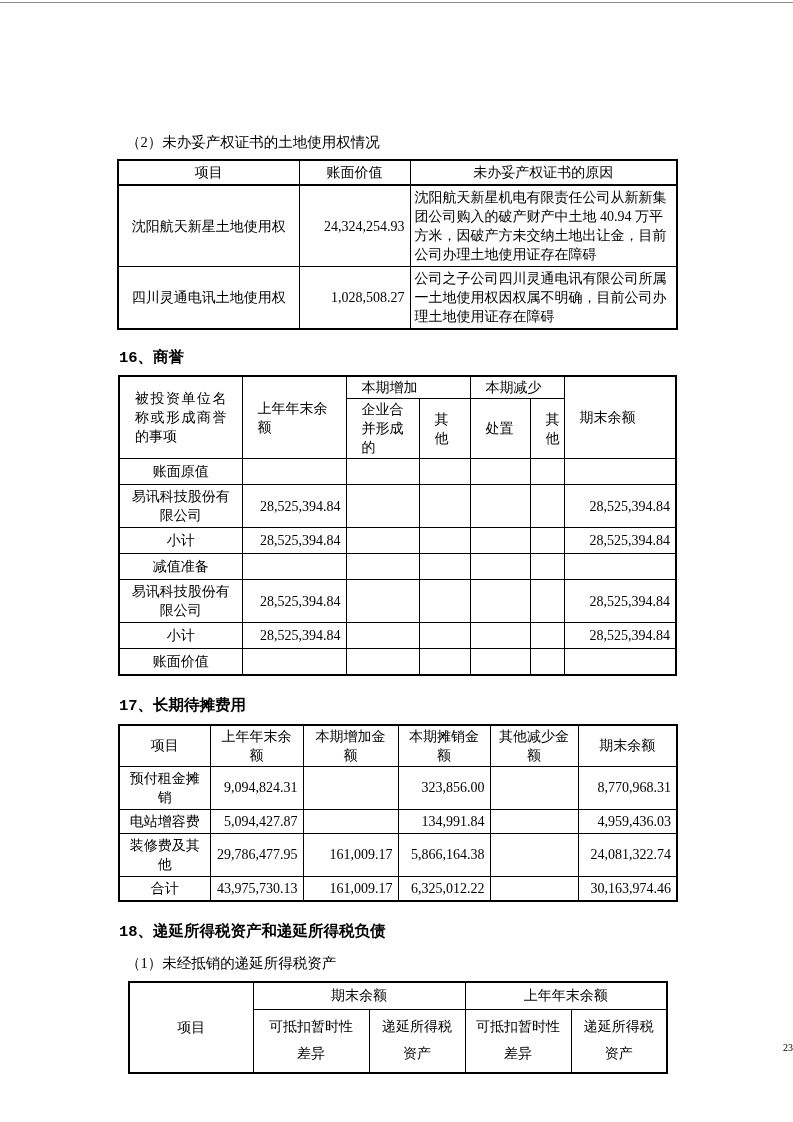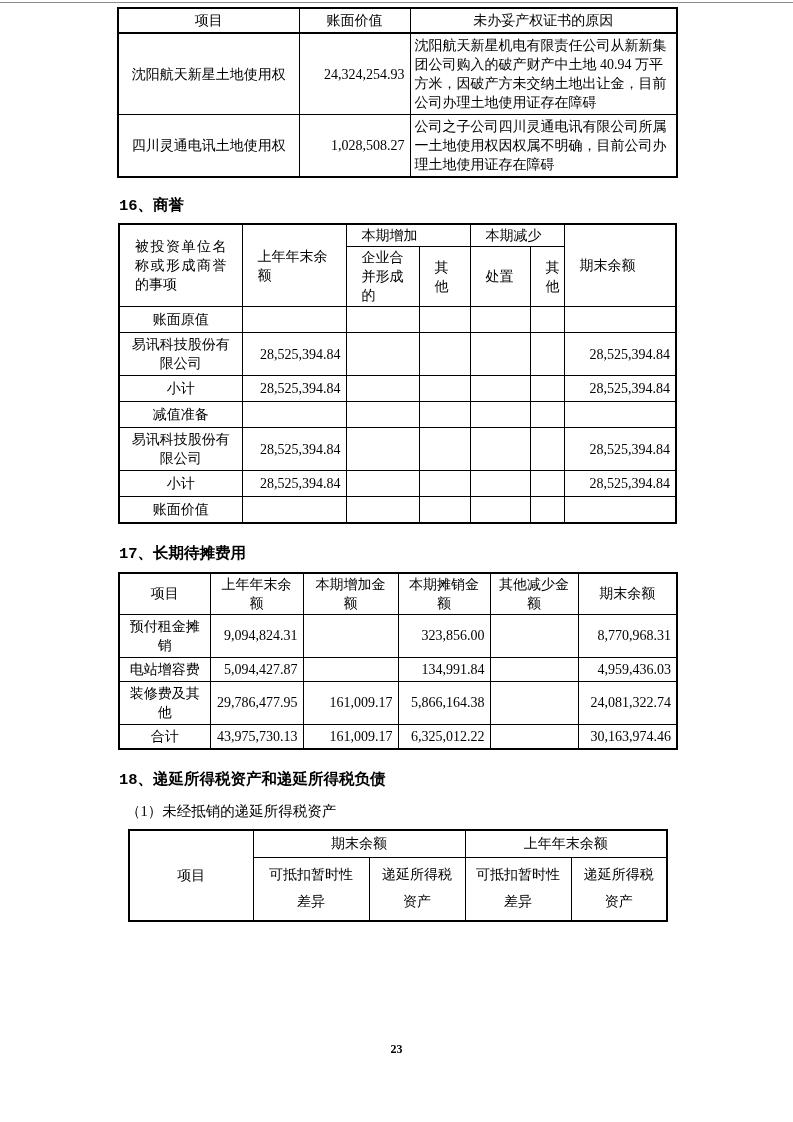--- a/index.html
+++ b/index.html
@@ -47,28 +47,29 @@
 
   
   .t-tax-title { margin:19px 0 0 119px; }
   .t-tax-sub { margin:12px 0 0 126px; }
   .tbl-tax { margin:8px 0 0 128px; width:538px; }
   .tbl-tax th { text-align:center; }
   .tbl-tax .group-row th { height:28px; }
   .tbl-tax .sub-head { height:60px; padding:3px 4px 5px; }
   .tbl-tax .sub-head div { line-height:27px; }
 
-  .footer { position:absolute; top:1042px; left:0; width:793px; text-align:center; font-size:12px;font-weight:bold; }
+  .footer { position:absolute; top:1042px; left:0; width:793px; text-align:right; font-size:10px; }
 </style>
 </head>
 <body>
 
 <div class="page">
   <div class="top-rule"></div>
 
+  <p class="sec-sub t-land-title">（2）未办妥产权证书的土地使用权情况</p>
 
   <table class="tbl tbl-land">
     <colgroup>
         <col style="width:181px">
         <col style="width:111px">
         <col style="width:267px">
       </colgroup>
     <thead>
       <tr>
         <th class="ac">项目</th>

